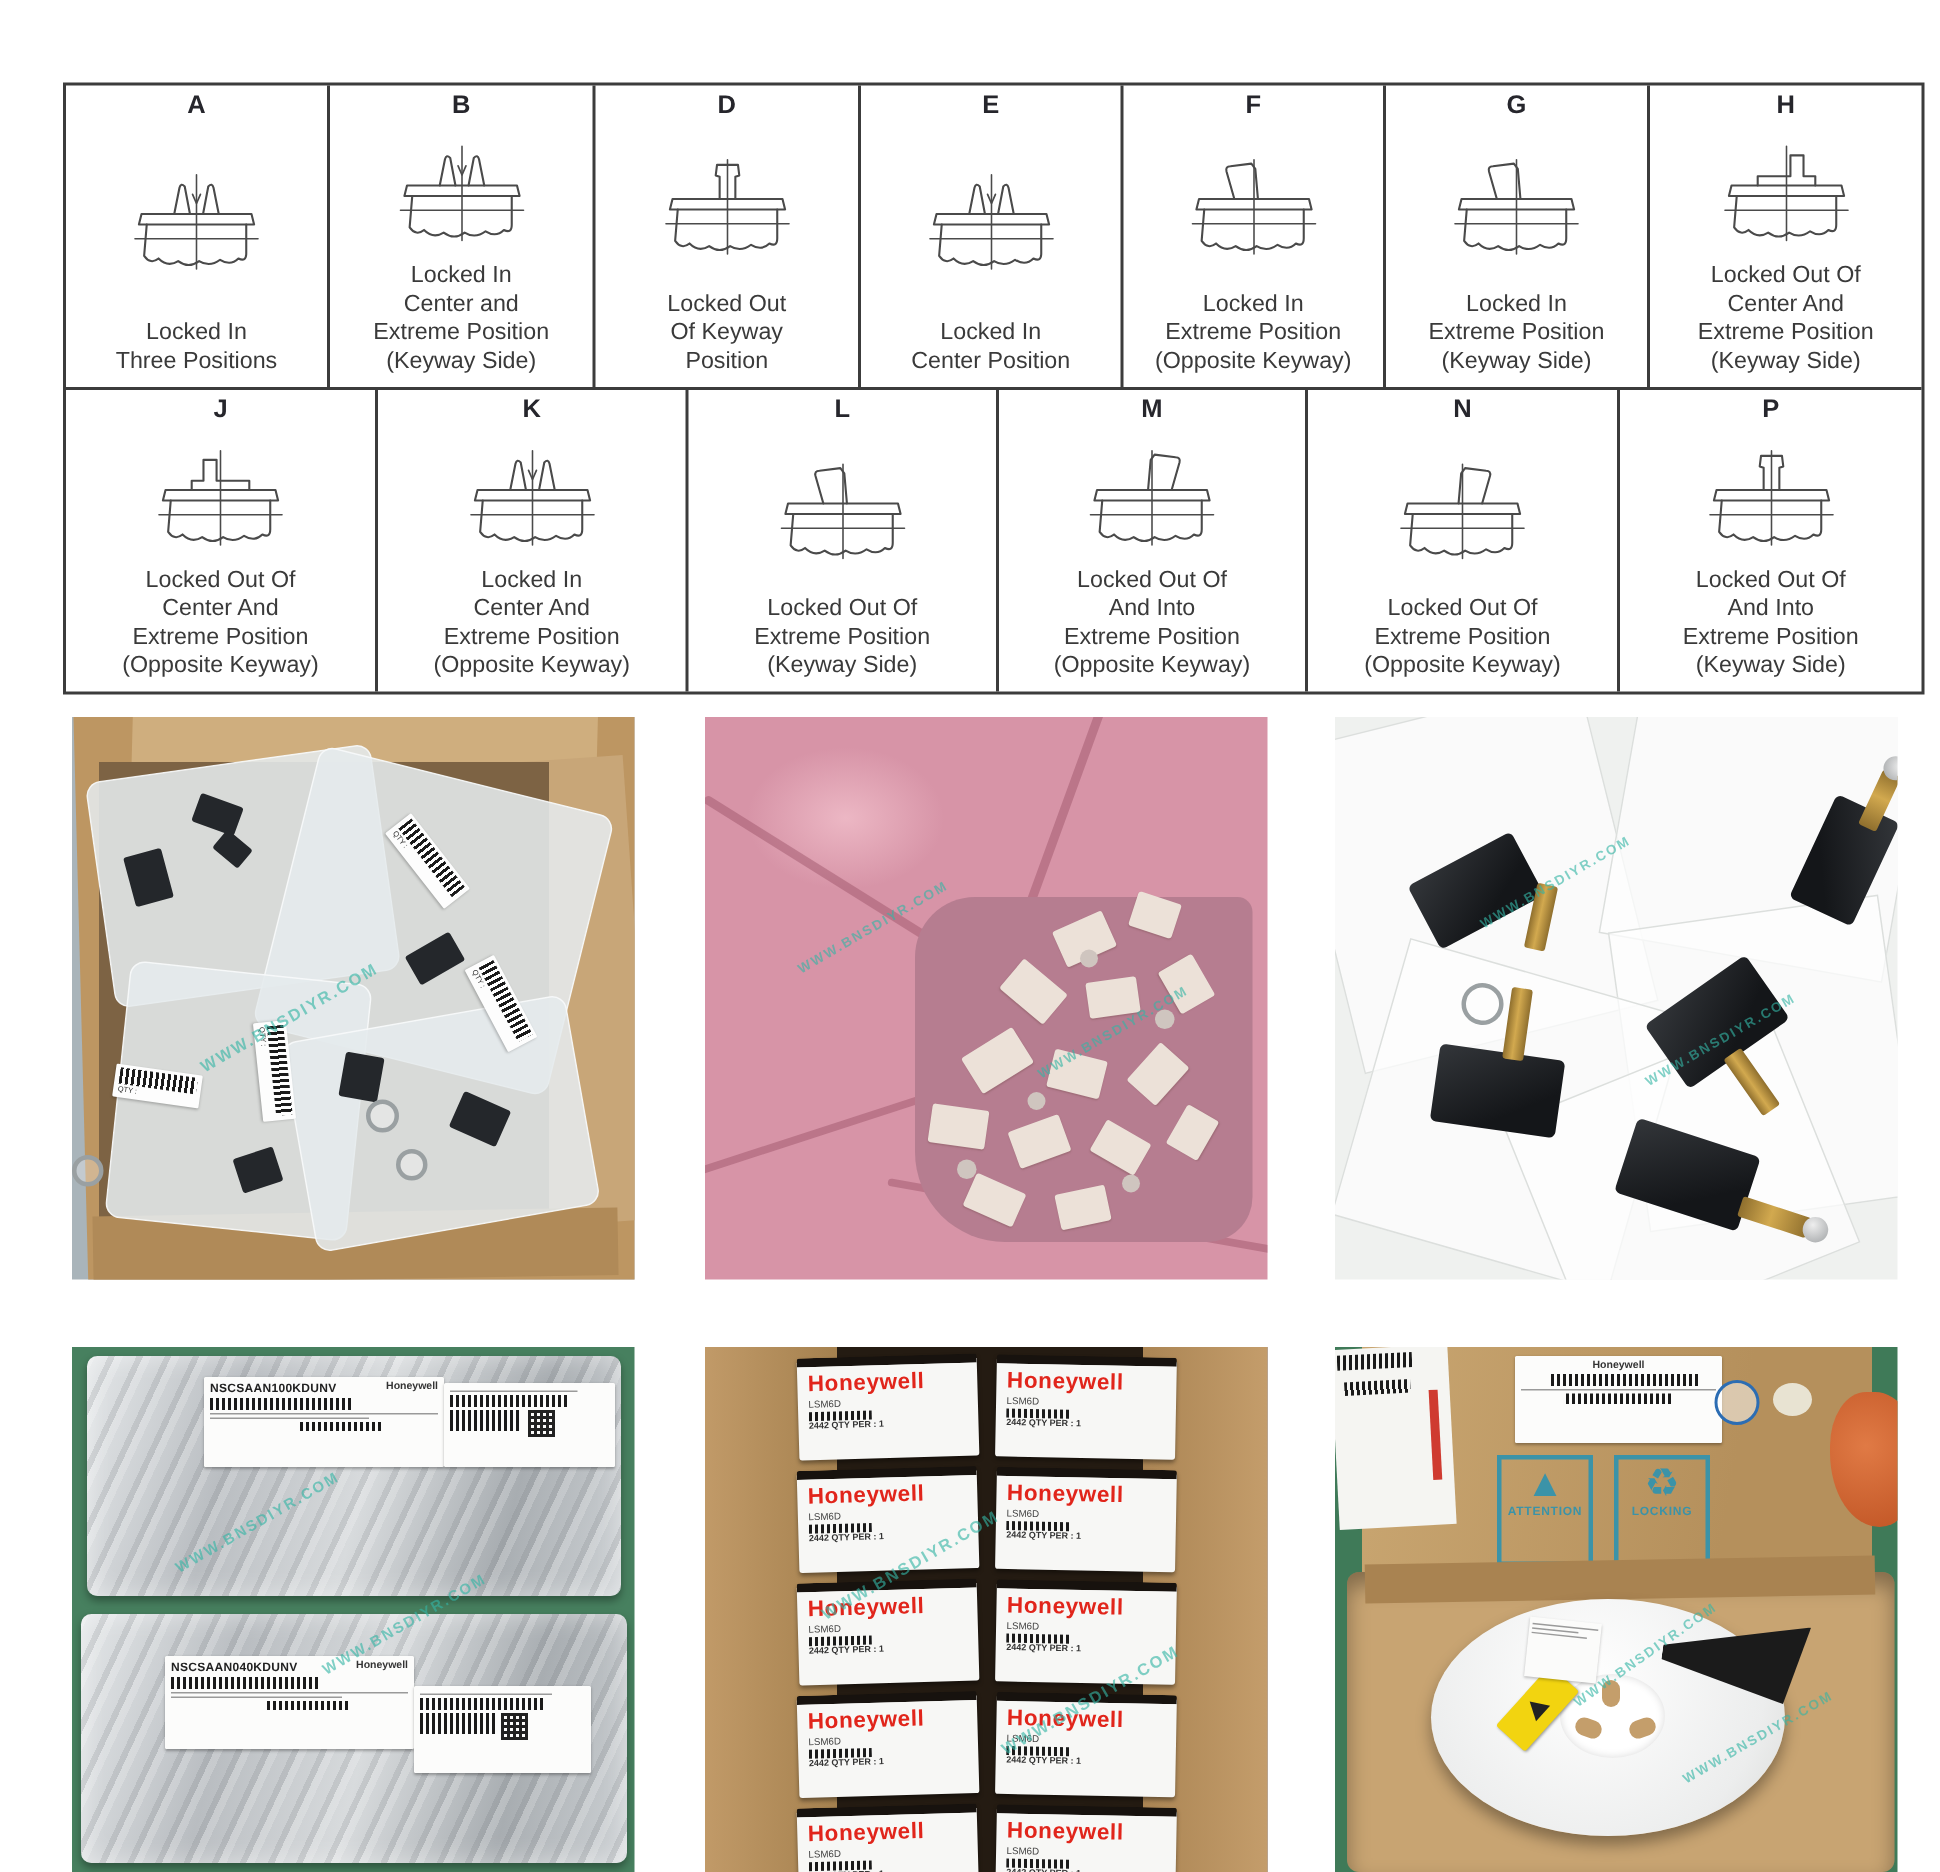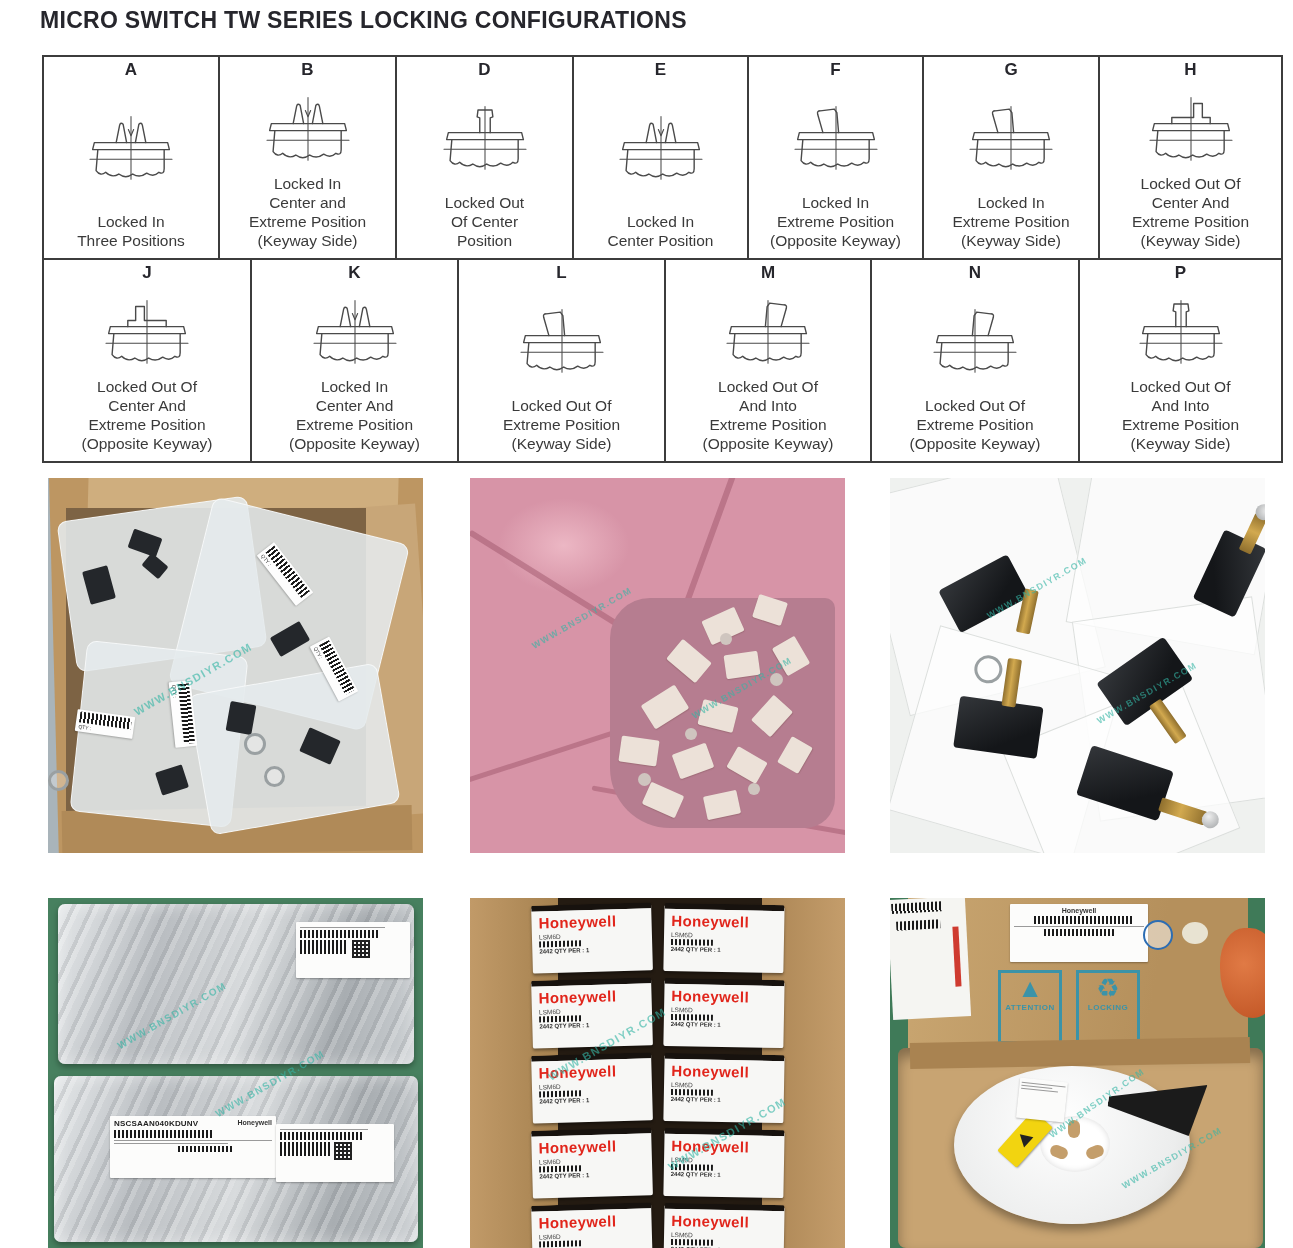--- a/index.html
+++ b/index.html
@@ -107,21 +107,20 @@
         <use href="#swbody"></use>
         <path d="M-22,-4 V-11 H3 V-27 H13 V-11 H22 V-4"></path>
       </g>
       <g id="sw-step-left" stroke="#4a4a4a" fill="none" stroke-width="1.6" stroke-linejoin="round" stroke-linecap="round">
         <use href="#swbody"></use>
         <path d="M22,-4 V-11 H-3 V-27 H-13 V-11 H-22 V-4"></path>
       </g>
     </defs>
   </svg>
 
-  <div class="page-title">MICRO SWITCH TW SERIES LOCKING CONFIGURATIONS</div>
 
   <div class="config-table">
     <div class="trow trow1">
       <div class="tcell" style="width:174px">
         <div class="cell-letter">A</div>
         <svg class="cell-diagram" width="96" height="76" viewBox="-55 -42 110 86">
             <use href="#sw-dual"></use>
           </svg>
         <div class="cell-caption">Locked In
 Three Positions</div>
@@ -135,21 +134,21 @@
 Center and
 Extreme Position
 (Keyway Side)</div>
       </div>
       <div class="tcell" style="width:177px">
         <div class="cell-letter">D</div>
         <svg class="cell-diagram" width="96" height="76" viewBox="-55 -42 110 86">
             <use href="#sw-up"></use>
           </svg>
         <div class="cell-caption">Locked Out
-Of Center
+Of Keyway
 Position</div>
       </div>
       <div class="tcell" style="width:175px">
         <div class="cell-letter">E</div>
         <svg class="cell-diagram" width="96" height="76" viewBox="-55 -42 110 86">
             <use href="#sw-dual"></use>
           </svg>
         <div class="cell-caption">Locked In
 Center Position</div>
       </div>
@@ -342,31 +341,41 @@
       <div class="abs brass" style="left:88px;top:38px;width:48px;height:14px"></div>
       <div class="abs tipball" style="left:132px;top:36px;width:17px;height:17px"></div>
     </div>
     <div class="wm" style="left:90px;top:105px;font-size:9px">WWW.BNSDIYR.COM</div>
     <div class="wm" style="left:200px;top:210px;font-size:9px">WWW.BNSDIYR.COM</div>
   </div>
 
   <div class="photo" style="left:48px;top:898px;width:375px;height:350px;background:#47805f">
     <div class="abs foil" style="left:10px;top:6px;width:356px;height:160px"></div>
     <div class="abs foil-wrinkle" style="left:10px;top:6px;width:356px;height:160px"></div>
+    <div class="abs foil-label" style="left:88px;top:20px;width:152px;height:54px">
+      <div style="display:flex;justify-content:space-between">
+        <span class="part-no">NSCSAAN100KDUNV</span>
+        <span class="tinybrand">Honeywell</span>
+      </div>
+      <div class="barcode" style="width:95px;height:8px;margin-top:2px"></div>
+      <div class="hairline"></div>
+      <div class="hairline" style="width:70%"></div>
+      <div class="barcode" style="width:55px;height:6px;margin-left:60px"></div>
+    </div>
     <div class="abs foil-label" style="left:248px;top:24px;width:106px;height:50px">
       <div class="hairline" style="width:80%"></div>
       <div class="barcode" style="width:80px;height:8px;margin:2px 0"></div>
       <div style="display:flex;gap:4px">
         <div class="barcode" style="width:48px;height:14px"></div>
         <div class="qr" style="width:18px;height:18px"></div>
       </div>
     </div>
     <div class="abs foil" style="left:6px;top:178px;width:364px;height:166px"></div>
     <div class="abs foil-wrinkle" style="left:6px;top:178px;width:364px;height:166px"></div>
-    <div class="abs foil-label" style="left:62px;top:218px;width:158px;height:56px">
+    <div class="abs foil-label" style="left:62px;top:206px;width:158px;height:56px">
       <div style="display:flex;justify-content:space-between">
         <span class="part-no">NSCSAAN040KDUNV</span>
         <span class="tinybrand">Honeywell</span>
       </div>
       <div class="barcode" style="width:98px;height:8px;margin-top:2px"></div>
       <div class="hairline"></div>
       <div class="hairline" style="width:72%"></div>
       <div class="barcode" style="width:55px;height:6px;margin-left:64px"></div>
     </div>
     <div class="abs foil-label" style="left:228px;top:226px;width:110px;height:52px">

